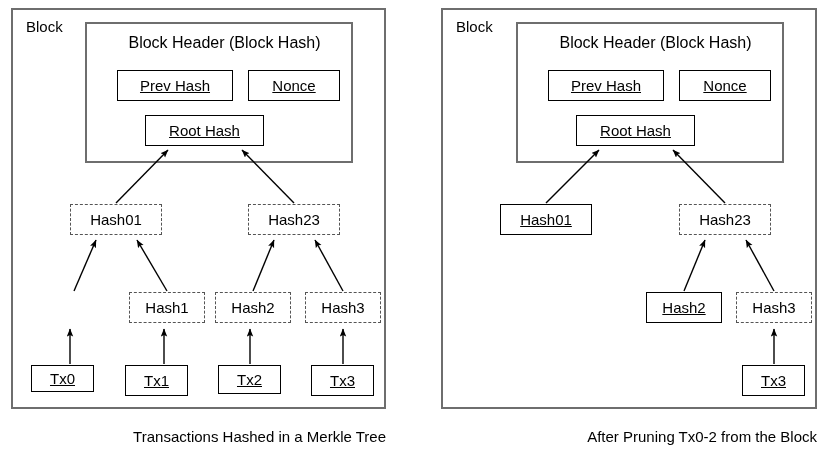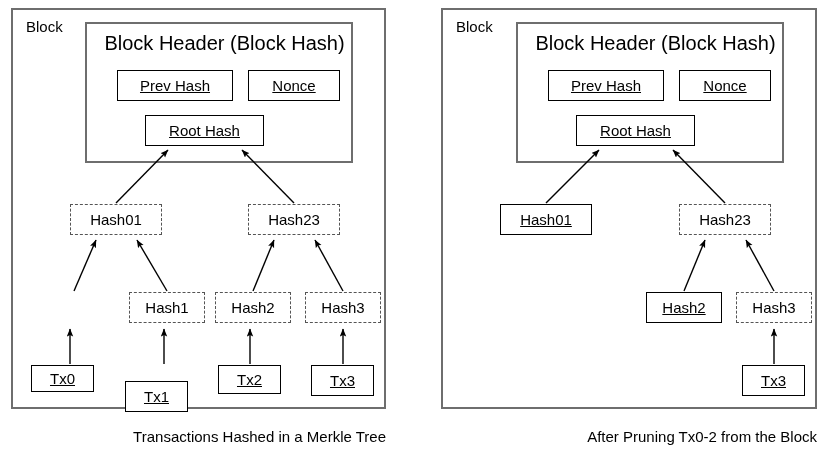--- a/index.html
+++ b/index.html
@@ -48,21 +48,21 @@
     border: 2px solid #6e6e6e;
     box-sizing: border-box;
     background: #ffffff;
   }
   .header-title {
     position: absolute;
     left: 11px;
     right: 0;
     top: 10px;
     text-align: center;
-    font-size: 20px;
+    font-size: 16px;
     line-height: 18px;
     white-space: nowrap;
   }
 
   
   .node {
     position: absolute;
     box-sizing: border-box;
     background: #ffffff;
     display: flex;
@@ -115,21 +115,21 @@
   <div class="node solid" style="left:145px; top:115px; width:119px; height:31px;">Root Hash</div>
 
   <div class="node dashed" style="left:70px; top:204px; width:92px; height:31px;">Hash01</div>
   <div class="node dashed" style="left:248px; top:204px; width:92px; height:31px;">Hash23</div>
 
   <div class="node dashed" style="left:129px; top:292px; width:76px; height:31px;">Hash1</div>
   <div class="node dashed" style="left:215px; top:292px; width:76px; height:31px;">Hash2</div>
   <div class="node dashed" style="left:305px; top:292px; width:76px; height:31px;">Hash3</div>
 
   <div class="node solid" style="left:31px; top:365px; width:63px; height:27px;">Tx0</div>
-  <div class="node solid" style="left:125px; top:381px; width:63px; height:31px;">Tx1</div>
+  <div class="node solid" style="left:125px; top:365px; width:63px; height:31px;">Tx1</div>
   <div class="node solid" style="left:218px; top:365px; width:63px; height:29px;">Tx2</div>
   <div class="node solid" style="left:311px; top:365px; width:63px; height:31px;">Tx3</div>
 
   <div class="panel" id="panel-right"></div>
 
   <div class="block-label" style="left:456px; top:19px;">Block</div>
 
   <div class="header-box" style="left:516px; top:22px; width:268px; height:141px;">
     <div class="header-title">Block Header (Block Hash)</div>
   </div>

